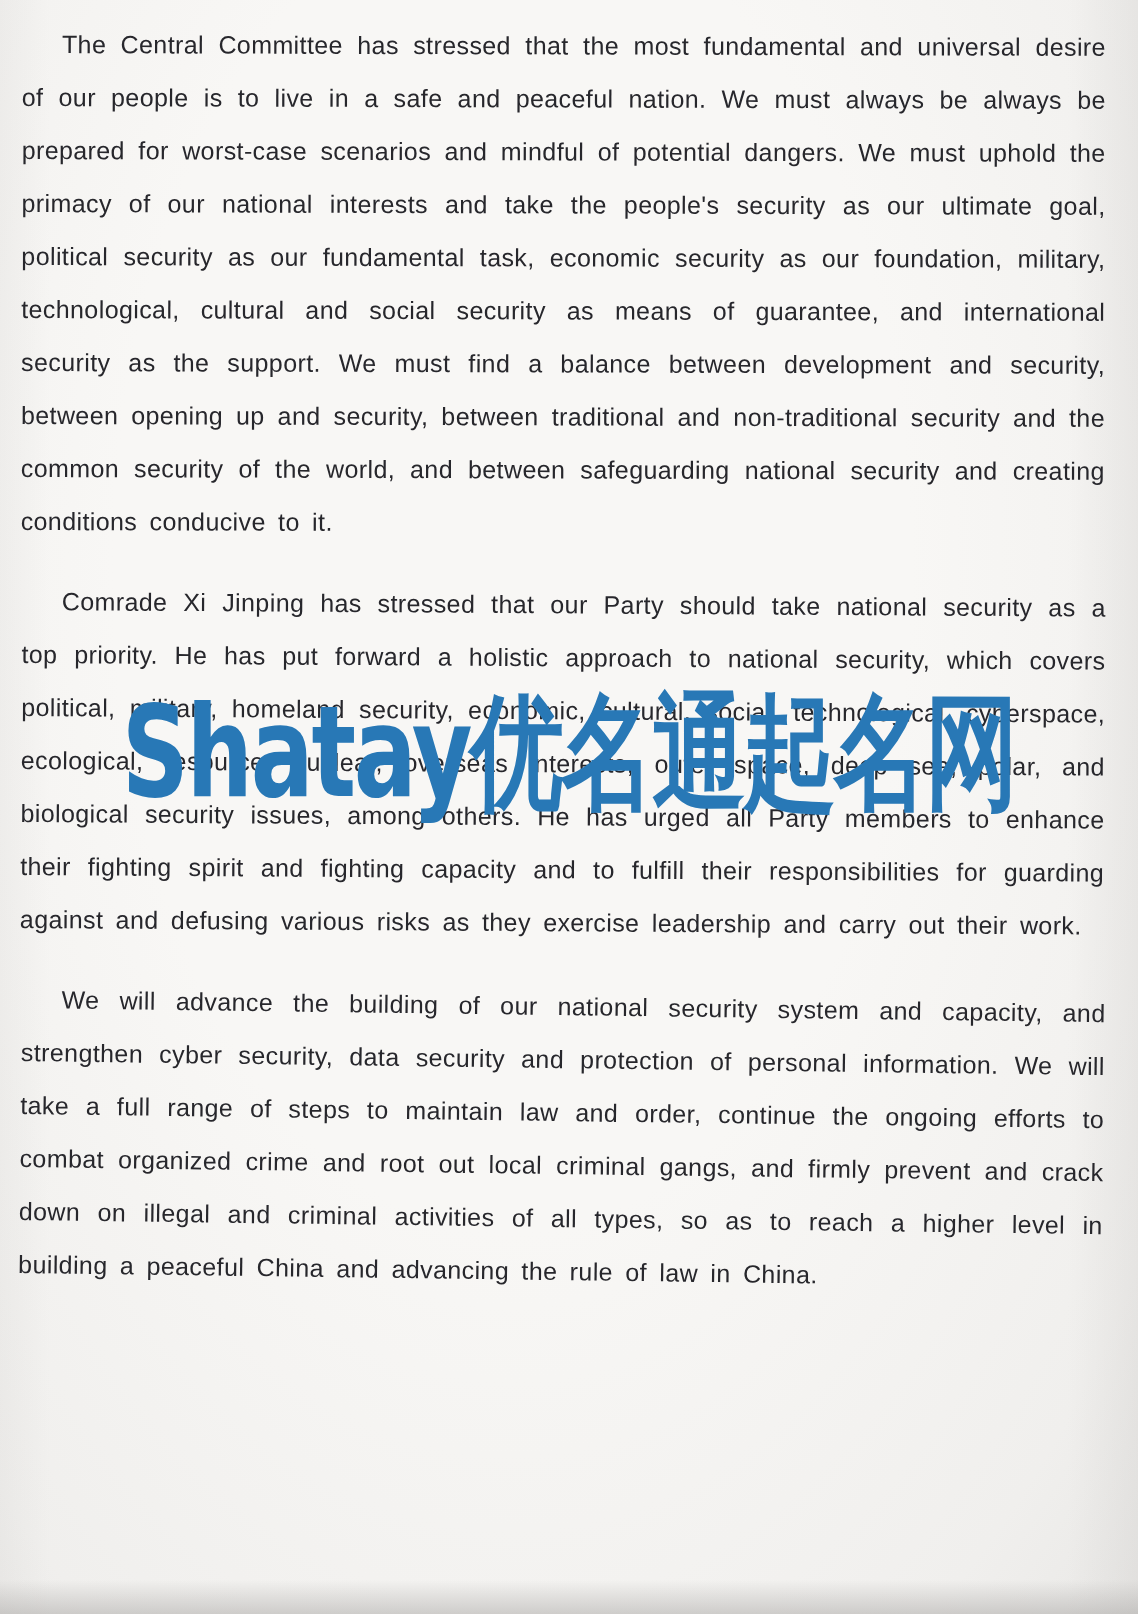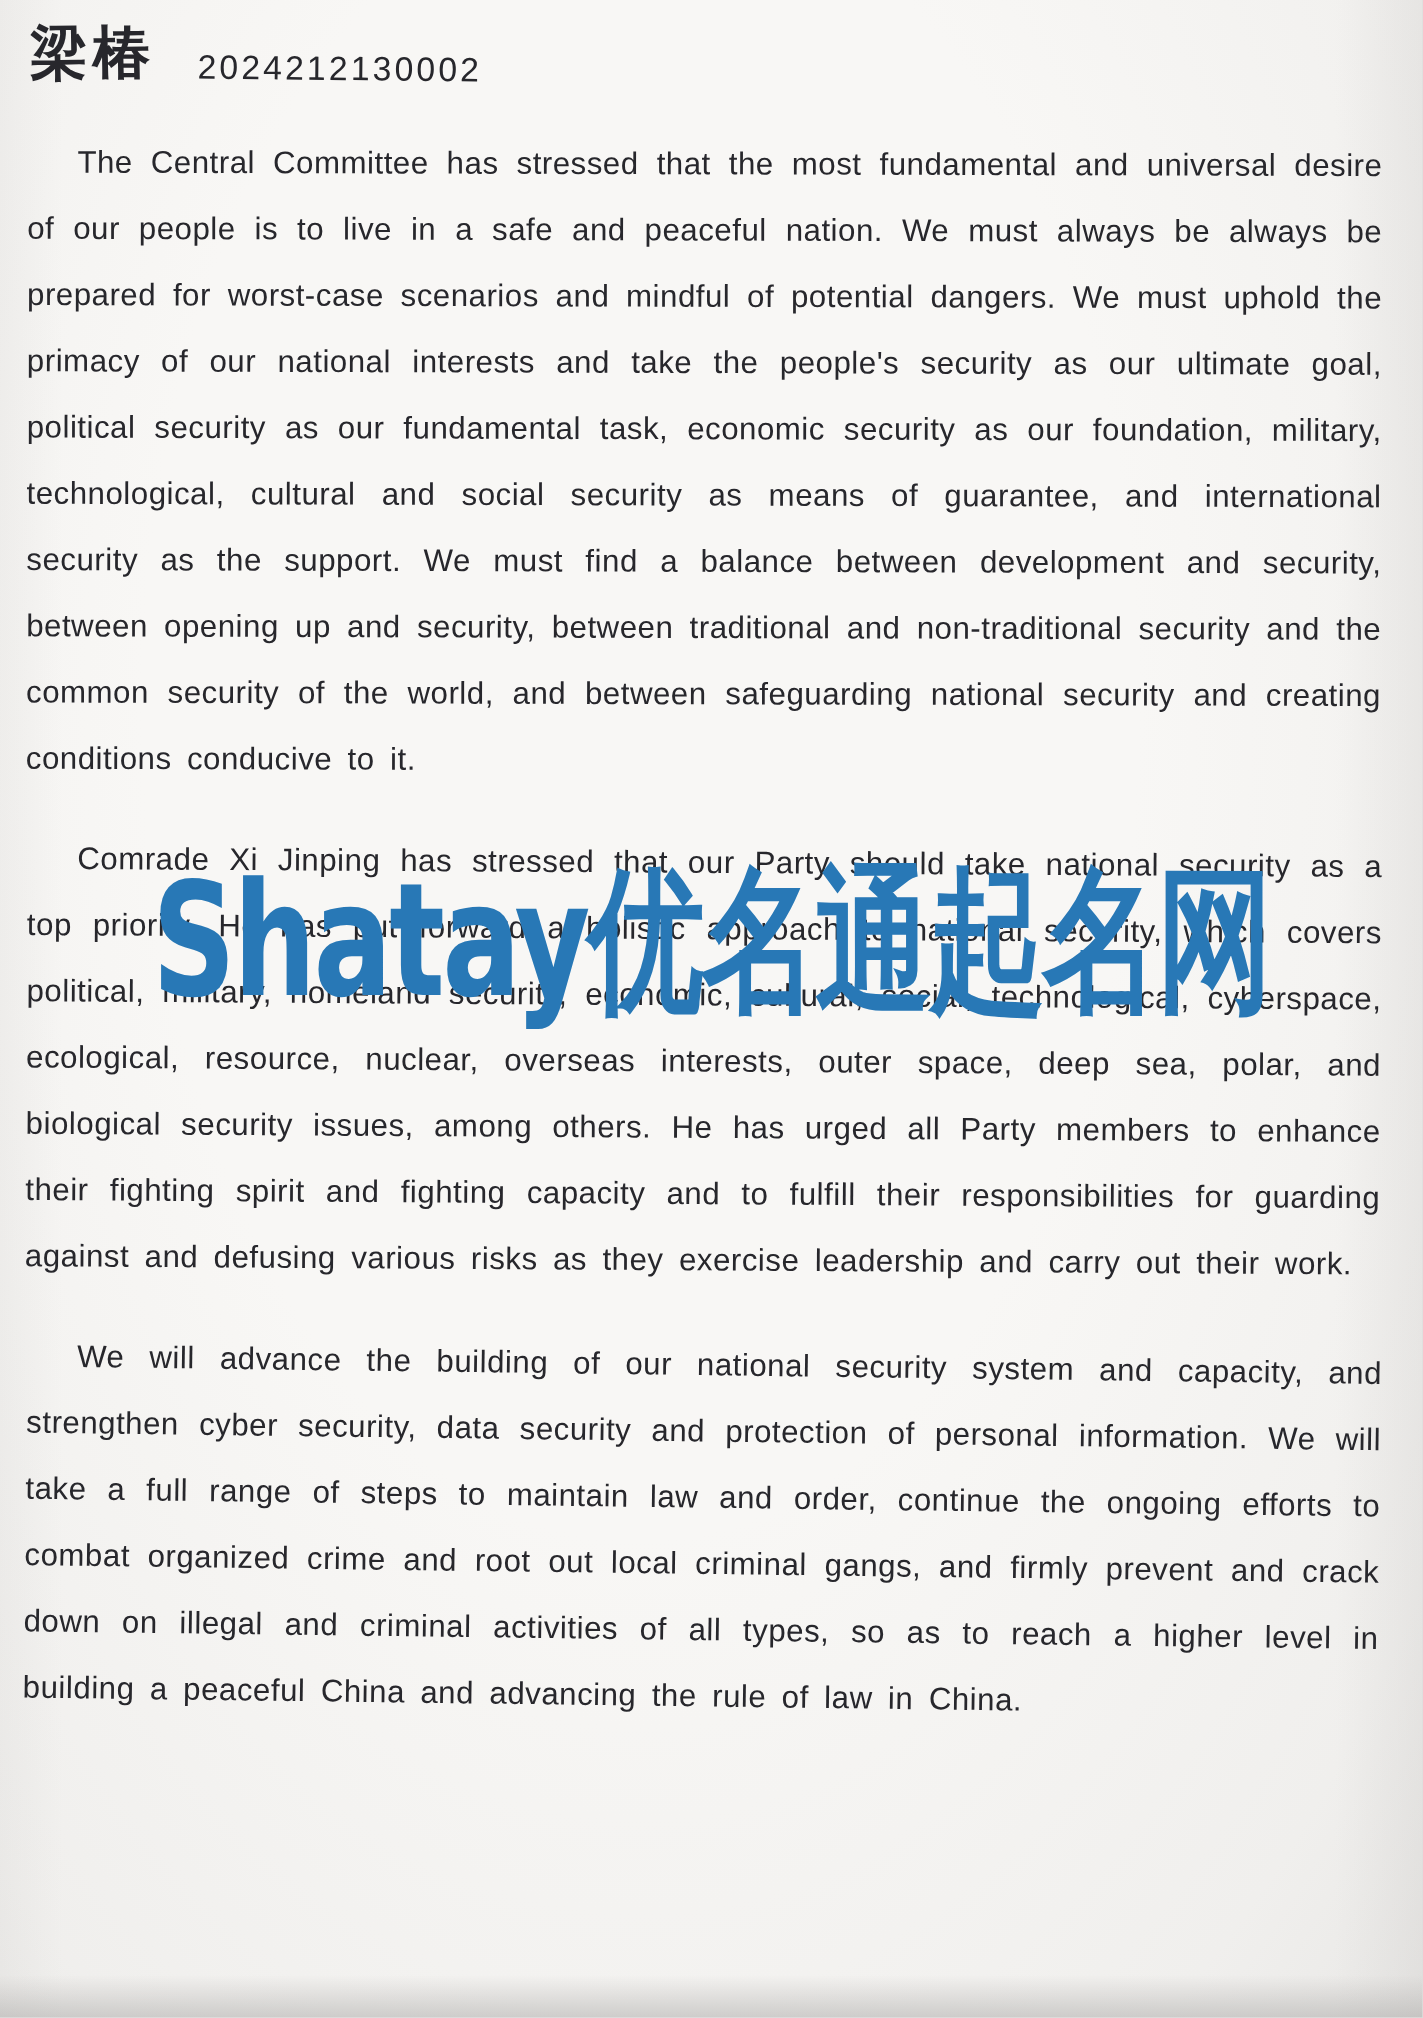--- a/index.html
+++ b/index.html
@@ -79,24 +79,20 @@
     letter-spacing: -3px;
     pointer-events: none;
     z-index: 5;
   }
 </style>
 </head>
 <body>
 
 <div class="paper">
 
-  <div class="header">
-    <span class="author-name" style="color: rgb(39, 39, 44);">梁椿</span>
-    <span class="doc-number" style="color: rgb(39, 39, 44);">2024212130002</span>
-  </div>
 
   <div class="essay" style="color: rgb(39, 39, 44);">
     <p class="tilt-a">The Central Committee has stressed that the most fundamental and universal desire of our people is to live in a safe and peaceful nation. We must always be always be prepared for worst-case scenarios and mindful of potential dangers. We must uphold the primacy of our national interests and take the people's security as our ultimate goal, political security as our fundamental task, economic security as our foundation, military, technological, cultural and social security as means of guarantee, and international security as the support. We must find a balance between development and security, between opening up and security, between traditional and non-traditional security and the common security of the world, and between safeguarding national security and creating conditions conducive to it.</p>
     <p class="tilt-b">Comrade Xi Jinping has stressed that our Party should take national security as a top priority. He has put forward a holistic approach to national security, which covers political, military, homeland security, economic, cultural, social, technological, cyberspace, ecological, resource, nuclear, overseas interests, outer space, deep sea, polar, and biological security issues, among others. He has urged all Party members to enhance their fighting spirit and fighting capacity and to fulfill their responsibilities for guarding against and defusing various risks as they exercise leadership and carry out their work.</p>
     <p class="tilt-c">We will advance the building of our national security system and capacity, and strengthen cyber security, data security and protection of personal information. We will take a full range of steps to maintain law and order, continue the ongoing efforts to combat organized crime and root out local criminal gangs, and firmly prevent and crack down on illegal and criminal activities of all types, so as to reach a higher level in building a peaceful China and advancing the rule of law in China.</p>
   </div>
 
   <div class="watermark" style="color: rgb(40, 120, 182);">Shatay优名通起名网</div>
 
 </div>

